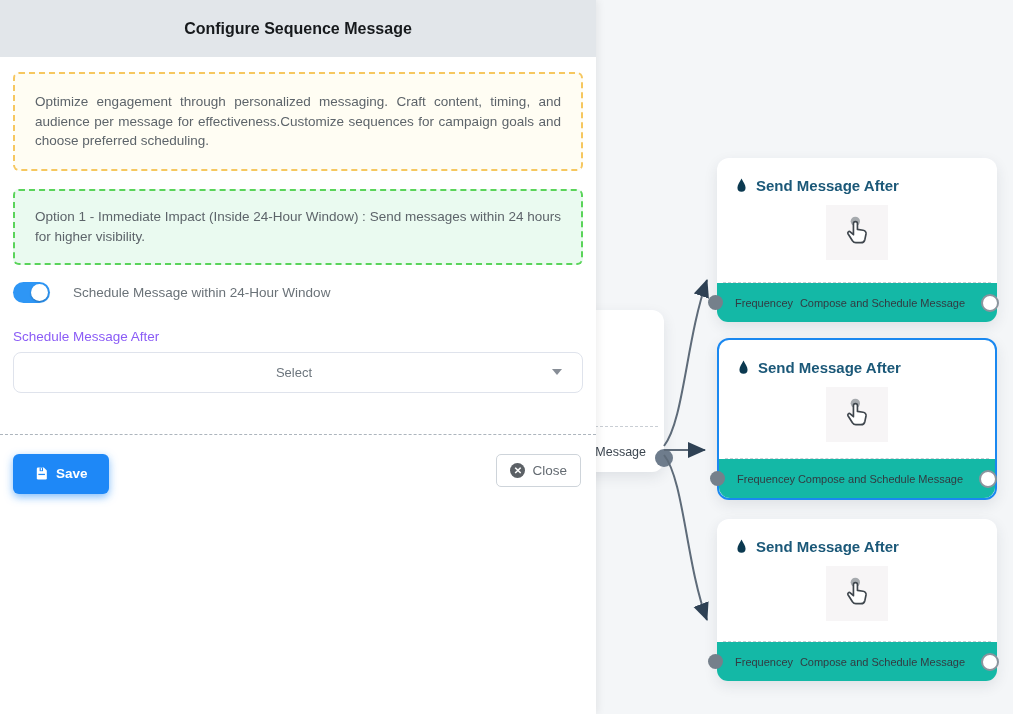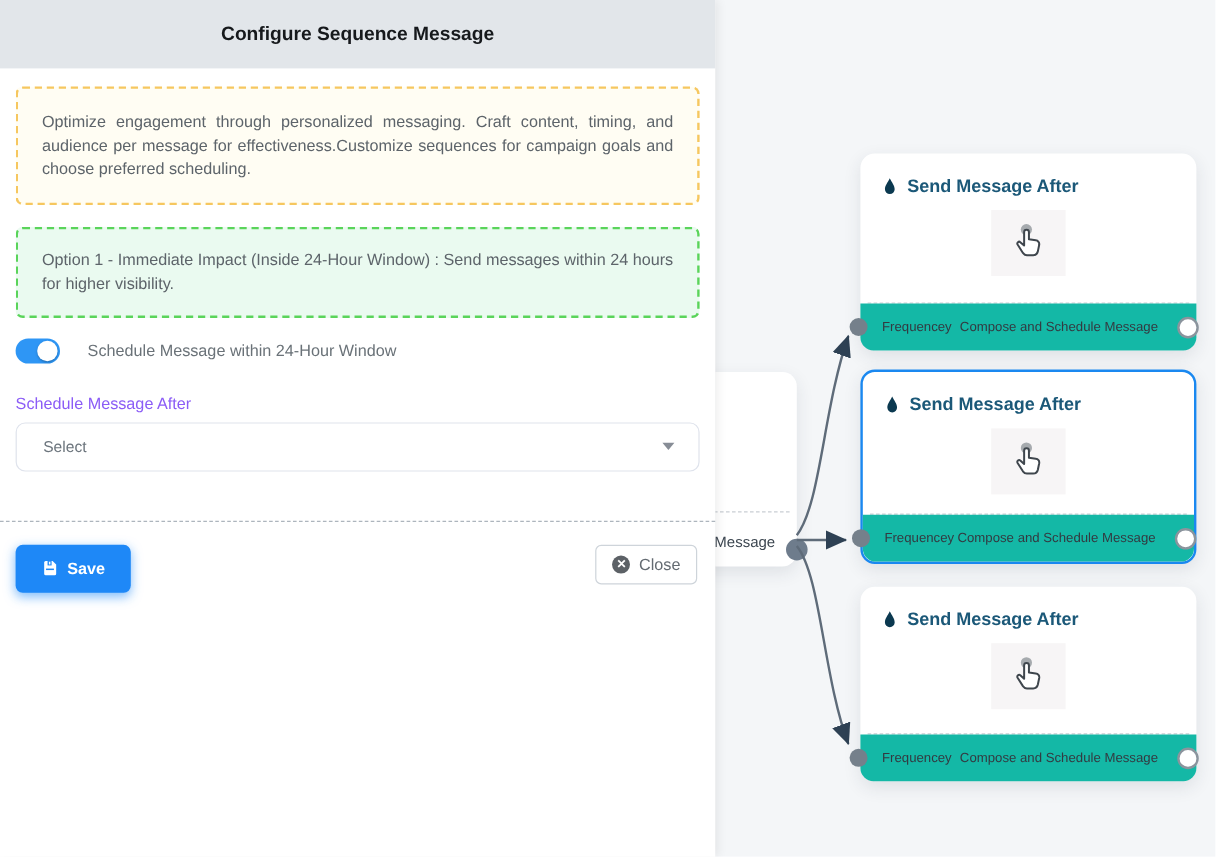--- a/index.html
+++ b/index.html
@@ -30,21 +30,21 @@
     border-radius:50%; background:#fff; box-shadow:0 1px 2px rgba(0,0,0,.25); }
   .switch.on { background:#2e96f5; }
   .switch.on .knob { right:2px; }
   .switch.off { background:#e9ecef; border:1px solid #dde1e5; }
   .switch.off .knob { left:2px; top:1px; }
   .toggle-label { margin-left:11px; font-size:13.5px; color:#6a7278; }
 
   .field-label { margin-top:26px; font-size:13.5px; color:#8b5cf6; }
   .select-box { margin-top:8px; height:41px; border:1px solid #dfe3ec;
     border-radius:8px; background:#fff; display:flex; align-items:center;
-    padding:0 20px 0 22px; cursor:pointer; position:relative; }
+    padding:0 20px 0 22px; cursor:pointer; position:relative;text-align:center; }
   .select-value { font-size:13px; color:#6c757d; flex:1; }
   .caret-down { width:0; height:0; border-left:5px solid transparent;
     border-right:5px solid transparent; border-top:6px solid #878d96; }
 
   .dashed-sep { margin:41px -13px 0 -13px; border-top:1px dashed #adb5bd; }
 
   .btn-row { margin-top:19px; display:flex; align-items:flex-start;
     justify-content:space-between; padding-right:2px; }
   .btn-save { display:inline-flex; align-items:center; gap:7px;
     background:#1e88f7; color:#fff; font-weight:700; font-size:13.5px;
@@ -55,21 +55,21 @@
     border-radius:5px; padding:0 13px; height:33px; cursor:pointer; }
   .x-circle { width:15px; height:15px; border-radius:50%; background:#5c6166;
     color:#fff; font-size:10px; line-height:15px; text-align:center;
     font-weight:700; display:inline-block; }
 
   
   .canvas { position:relative; flex:1; background:#f4f6f8; overflow:hidden; }
 
   .node-card { position:absolute; left:121px; width:280px; background:#fff;
     border-radius:12px; box-shadow:0 5px 14px rgba(40,50,70,.10);
-    display:flex; flex-direction:column; cursor:pointer; }
+    display:flex; flex-direction:column; cursor:pointer;margin-top:30px; }
   .node-card.selected { border:2px solid #1a88f0; }
   .node-head { display:flex; align-items:center; gap:8px; padding:19px 18px 0 18px; }
   .node-title { font-size:15px; font-weight:700; color:#1b5878; }
   .node-body { flex:1; display:flex; align-items:flex-start; justify-content:center;
     padding-top:11px; }
   .hand-box { width:62px; height:55px; background:#f7f5f6; display:flex;
     align-items:center; justify-content:center; }
   .node-sep { border-top:1px dashed #c9ced4; margin:0 6px; }
   .node-footer { height:39px; background:#14b8a6; border-radius:0 0 11px 11px;
     display:flex; align-items:center; padding:0 18px; position:relative; }

